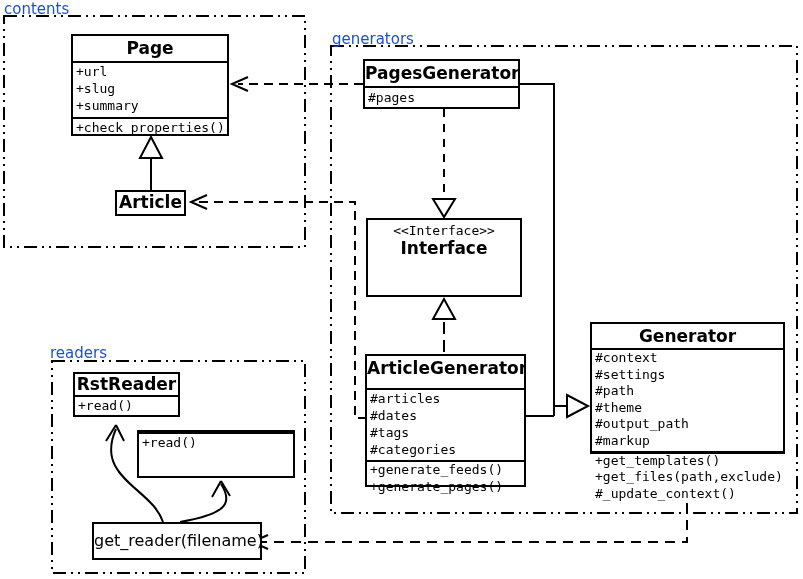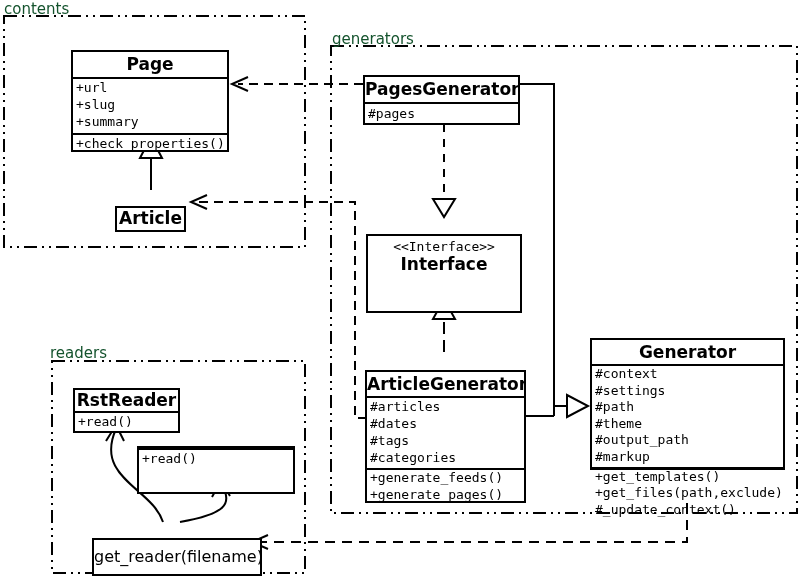--- a/index.html
+++ b/index.html
@@ -3,27 +3,26 @@
 <meta charset="utf-8">
 <style>
   html,body{margin:0;padding:0;}
   body{
     width:803px;height:579px;position:relative;overflow:hidden;
     background:#ffffff;color:#000000;
     font-family:"DejaVu Sans",sans-serif;
   }
   #wires{position:absolute;left:0;top:0;width:803px;height:579px;}
   .pkg-label{
-    position:absolute;font:15px "DejaVu Sans",sans-serif;color:#14532d;
+    position:absolute;font:15px "DejaVu Sans",sans-serif;color:#1d4ed8;
     background:transparent;line-height:17px;
   }
   .uml{
     position:absolute;background:#fff;border:2px solid #000;
     box-sizing:border-box;
-    margin-top:16px;
   }
   .t{
     font-weight:bold;font-size:17px;font-family:"DejaVu Sans",sans-serif;
     text-align:center;overflow:hidden;white-space:nowrap;
   }
   .sec{border-top:2px solid #000;overflow:hidden;}
   .m{
     font:13px "DejaVu Sans Mono",monospace;line-height:17px;
     padding:0 3px;white-space:pre;
   }
@@ -102,21 +101,21 @@
 </div>
 
 <div class="uml" style="left:366px;top:218px;width:156px;height:79px">
   <div style="height:38px">
     <div class="stereo">&lt;&lt;Interface&gt;&gt;</div>
     <div class="t" style="line-height:19px">Interface</div>
   </div>
 </div>
 
 <div class="uml" style="left:365px;top:354px;width:161px;height:133px">
-  <div class="t" style="height:24px;line-height:24px">ArticleGenerator</div>
+  <div class="t" style="height:32px;line-height:24px">ArticleGenerator</div>
   <div class="sec" style="height:70px">
     <div class="m">#articles</div>
     <div class="m">#dates</div>
     <div class="m">#tags</div>
     <div class="m">#categories</div>
   </div>
   <div class="sec" style="height:35px">
     <div class="m" style="line-height:16.5px">+generate_feeds()</div>
     <div class="m" style="line-height:16.5px">+generate_pages()</div>
   </div>

